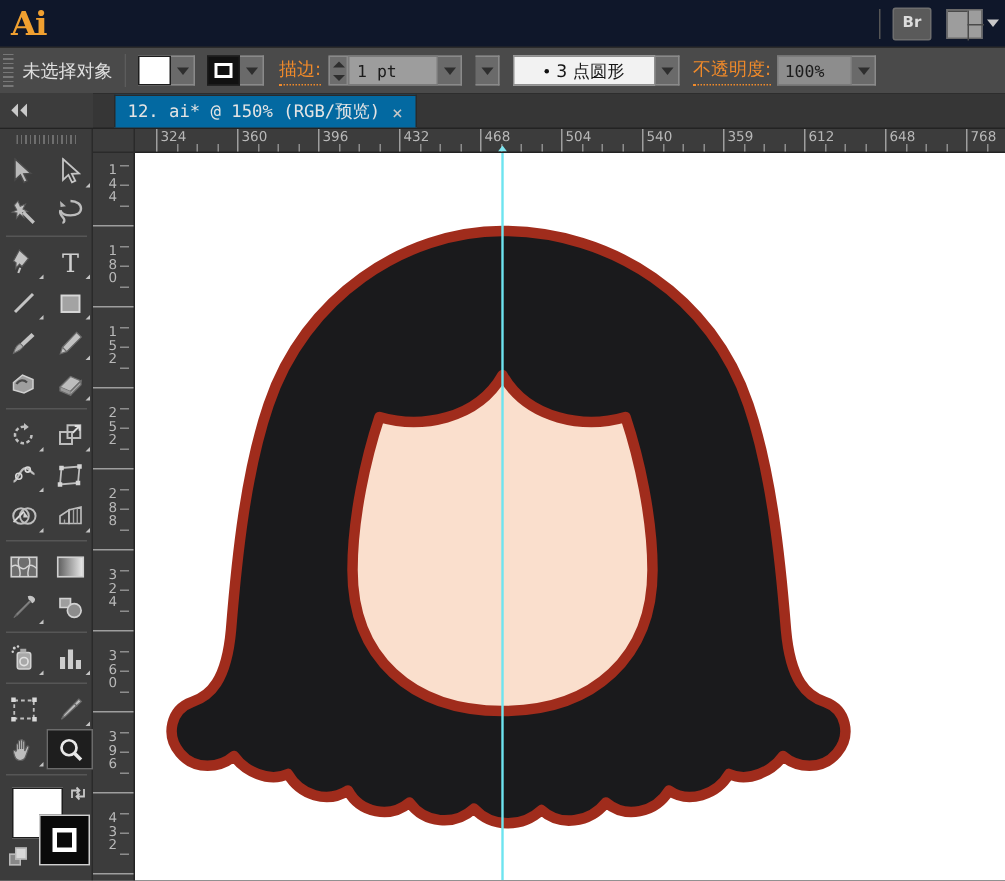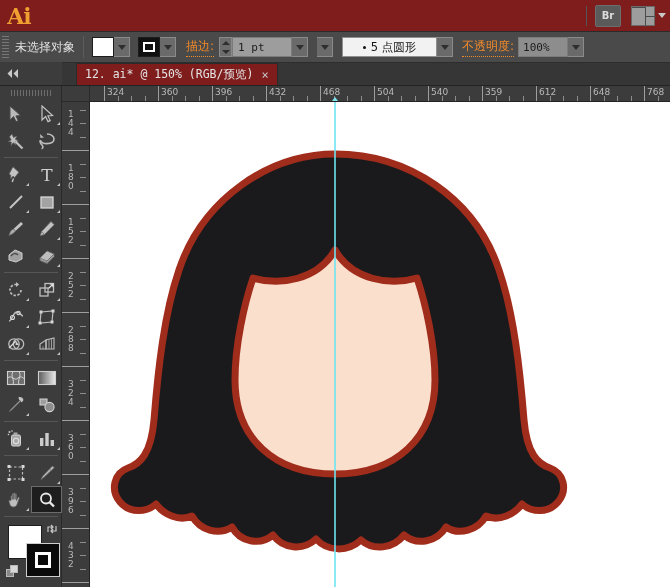--- a/index.html
+++ b/index.html
@@ -10,21 +10,21 @@
     font-family: "DejaVu Sans", "Liberation Sans", sans-serif;
     font-size: 12px;
     color: #d6d6d6;
     -webkit-font-smoothing: none;
   }
   #app { position: relative; width: 670px; height: 587px; }
 
   
   .menubar {
     position: absolute; left: 0; top: 0; width: 670px; height: 32px;
-    background: #7f1d1d;
+    background: #0f172a;
     border-bottom: 1px solid #2b2b2b;
     display: flex; align-items: center;
   }
   .ai-logo {
     width: 38px; height: 32px;
     display: flex; align-items: center; justify-content: center;
     color: #f0a030; font-size: 22px; font-weight: bold;
     font-family: "DejaVu Serif", "Liberation Serif", serif;
     letter-spacing: -1px;
   }
@@ -127,21 +127,21 @@
   .tabbar {
     position: absolute; left: 0; top: 63px; width: 670px; height: 23px;
     background: #363636; border-bottom: 1px solid #232323;
     display: flex; align-items: flex-end;
   }
   .tab-collapse {
     width: 62px; height: 23px; background: #3c3c3c;
     display: flex; align-items: center; padding-left: 6px; color: #bdbdbd; font-size: 10px;
   }
   .doc-tab {
-    height: 22px; background: #7f1d1d; border: 1px solid #2a2a2a; border-bottom: none;
+    height: 22px; background: #0369a1; border: 1px solid #2a2a2a; border-bottom: none;
     display: flex; align-items: center; gap: 8px; padding: 0 8px;
     font-size: 11.5px; color: #e4e4e4; white-space: nowrap;
     font-family: "DejaVu Sans Mono", "Liberation Mono", monospace;
     margin-left: 14px;
   }
   .tab-x { color: #c7c7c7; font-size: 12px; }
 
   
   .toolbox {
     position: absolute; left: 0; top: 86px; width: 62px; height: 501px;
@@ -207,21 +207,21 @@
   .rh-tick { position: absolute; top: 10px; width: 1px; height: 6px; background: #8d8d8d; }
   .rh-tick.major { top: 0; height: 16px; background: #9e9e9e; }
   .rh-lab {
     position: absolute; top: 1px; font-size: 9px; color: #b9b9b9;
     font-family: "DejaVu Sans", sans-serif; padding-left: 3px; white-space: nowrap;
   }
   .rv-tick { position: absolute; left: 18px; width: 6px; height: 1px; background: #8d8d8d; }
   .rv-tick.major { left: 0; width: 28px; background: #9e9e9e; }
   .rv-lab {
     position: absolute; left: 6px; font-size: 9px; color: #b9b9b9; width: 10px;
-    line-height: 9px; text-align: left; word-break: break-all;
+    line-height: 9px; text-align: right; word-break: break-all;
   }
   .rh-cursor { position: absolute; top: 11px; width: 0; height: 0;
     border-left: 3px solid transparent; border-right: 3px solid transparent;
     border-bottom: 4px solid #7fe6f0; }
 
   
   .canvas {
     position: absolute; left: 90px; top: 102px; width: 580px; height: 485px;
     background: #ffffff; overflow: hidden;
   }
@@ -281,21 +281,21 @@
       </div>
     <div style="width:9px"></div>
 
     <div class="dd-btn">
         <span class="tri"></span>
       </div>
     <div style="width:9px"></div>
 
     <div class="combo" style="width:95px;justify-content:center;">
       <span class="dot-sm"></span>
-      <span>5 点圆形</span>
+      <span>3 点圆形</span>
     </div>
     <div class="dd-btn">
         <span class="tri"></span>
       </div>
     <div style="width:9px"></div>
 
     <div class="cb-link">不透明度:</div>
     <div style="width:4px"></div>
     <div class="field-op">100%</div>
     <div class="dd-btn">

